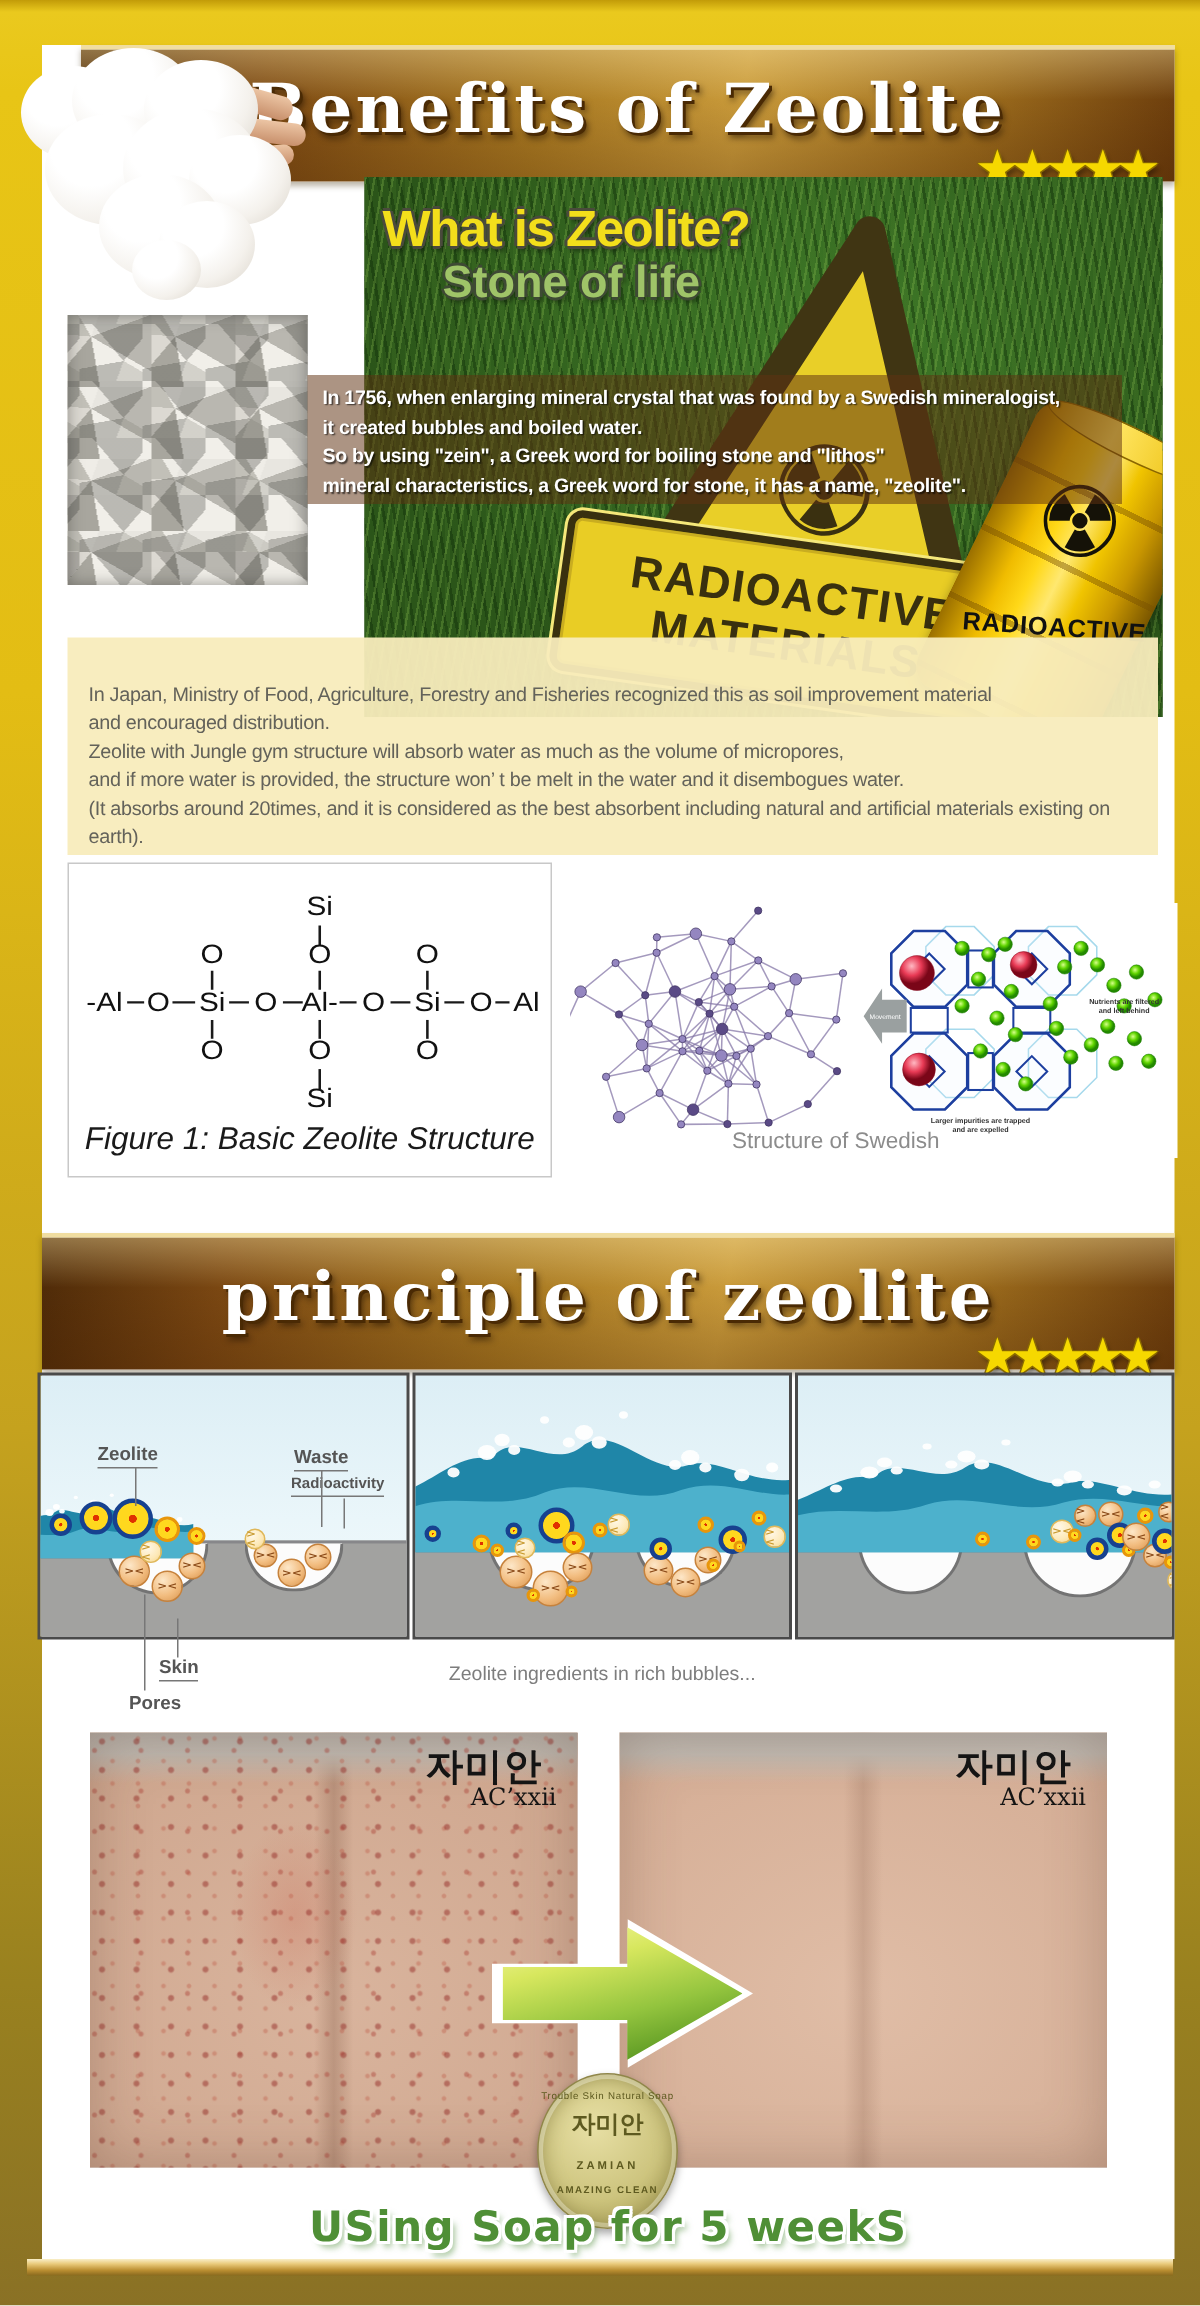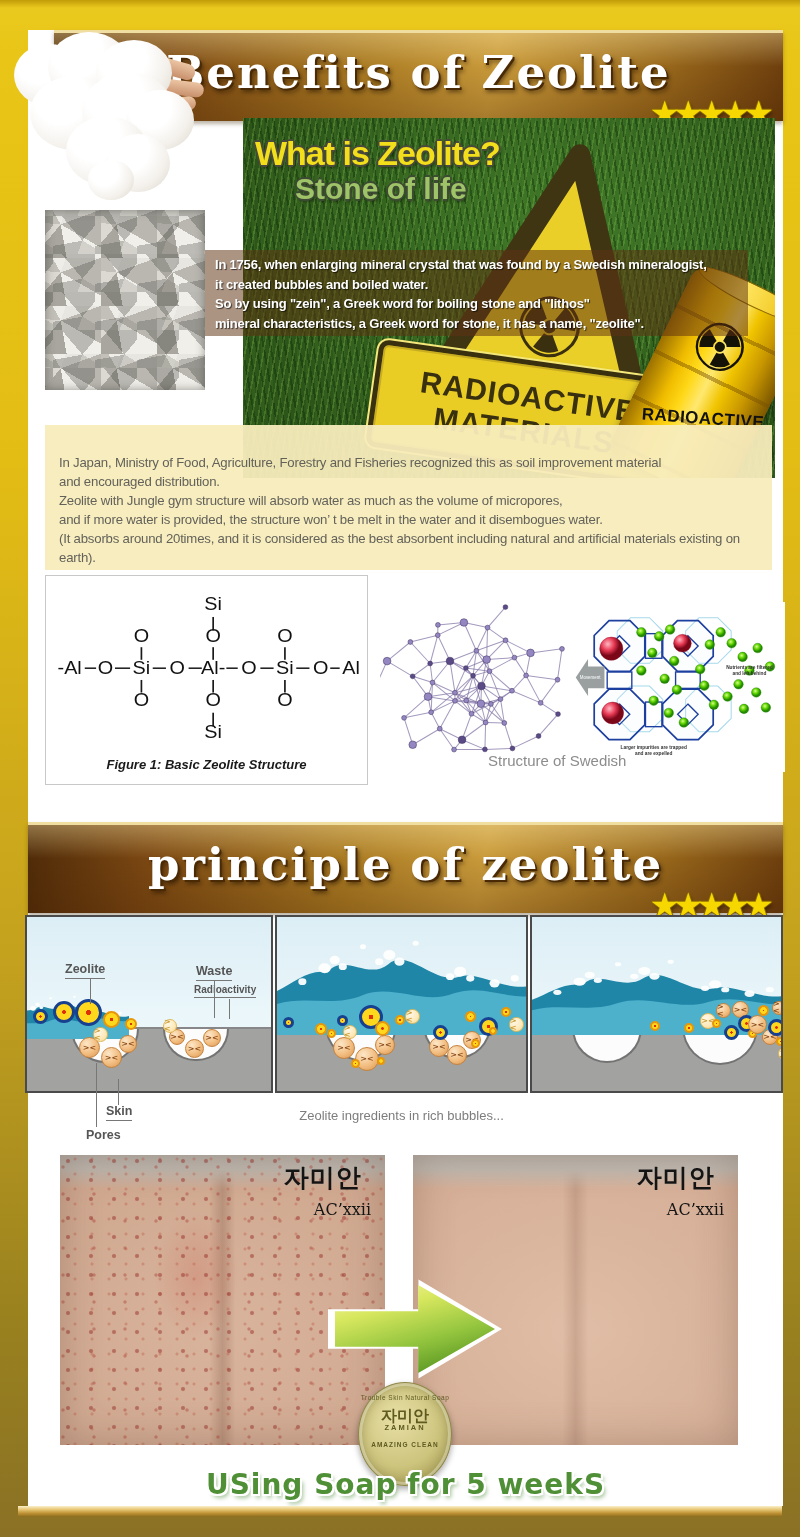--- a/index.html
+++ b/index.html
@@ -67,21 +67,21 @@
       conic-gradient(from 200deg at 70% 65%,rgba(90,90,84,.35) 0 60deg,transparent 0 120deg,rgba(60,60,55,.3) 0 200deg,transparent 0 280deg,rgba(120,120,110,.25) 0 360deg) 8px 6px/42px 38px,
       conic-gradient(from 20deg at 28% 30%,#e8e6e0 0 50deg,#b9b7b0 0 100deg,#f1efe9 0 150deg,#a8a69e 0 200deg,#dcd9d2 0 255deg,#c2c0b8 0 310deg,#efede7 0 360deg) 0 0/56px 48px,
       linear-gradient(#d8d6cf,#cfcdc6);
     box-shadow:inset 0 0 10px rgba(60,60,55,.5)}
   .infobox{position:absolute;left:17px;top:395px;width:727px;height:145px;box-sizing:border-box;padding:9px 14px;
     background:rgba(248,236,188,.95);color:#63625a;font-size:13.2px;line-height:19px;letter-spacing:-.2px;white-space:pre-line}
   .infobox .ip+.ip{margin-top:13px}
   
   .figbox{position:absolute;left:17px;top:545px;width:323px;height:210px;background:#fff;border:1px solid #c8c8c8;box-sizing:border-box}
   .figbox svg{position:absolute;left:1px;top:4px}
-  .figcap{position:absolute;left:0;bottom:12px;width:100%;text-align:center;font-weight:bold;font-style:italic;font-size:13px;color:#1a1a1a}
+  .figcap{position:absolute;left:0;bottom:12px;width:100%;text-align:center;font-weight:normal;font-style:italic;font-size:21px;color:#1a1a1a}
   .mol{position:absolute;left:352px;top:556px;width:192px;height:204px}
   .cagebox{position:absolute;left:545px;top:572px;width:212px;height:170px;background:#fff}
   .structcap{position:absolute;left:460px;top:722px;font-size:15px;color:#8c8c8c}
   
   .panels{position:absolute;left:0;top:885px;width:667px;height:250px}
   .panel{position:absolute;top:0;height:178px;border:2px solid #4a4a4a;box-sizing:border-box;overflow:hidden;
     background:linear-gradient(180deg,#dceef5 0%,#eaf6fa 55%,#f5fafc 100%)}
   .p1{left:-3px;width:248px}.p2{left:247px;width:253px}.p3{left:502px;width:253px}
   .skinb{position:absolute;left:-2px;right:-2px;bottom:-2px;background:#a2a2a0;border-top:2px solid #87878a}
   .p1 .skinb{height:64px}.p2 .skinb,.p3 .skinb{height:68px}
@@ -108,33 +108,33 @@
       radial-gradient(ellipse 60px 90px at 42% 42%,rgba(200,100,80,.28),transparent 70%),
       linear-gradient(180deg,#b9b3ab 0,#bfb8af 14px,rgba(0,0,0,0) 34px),
       linear-gradient(90deg,rgba(120,85,65,0) 46%,rgba(130,90,70,.32) 50%,rgba(0,0,0,0) 54%),
       radial-gradient(ellipse 130% 120% at 50% 60%,#d9b49d 0%,#cfa78f 55%,#b68f77 85%,#a07c66 100%)}
   .after{left:385px;background:
       linear-gradient(180deg,#bcb6ae 0,#c2bbb2 14px,rgba(0,0,0,0) 34px),
       linear-gradient(90deg,rgba(120,85,65,0) 46%,rgba(140,100,80,.25) 50%,rgba(0,0,0,0) 54%),
       radial-gradient(ellipse 130% 120% at 50% 60%,#e0bda6 0%,#d5ae96 55%,#bd977f 85%,#a8836c 100%)}
   .brand{position:absolute;top:10px;right:14px;text-align:left;color:#141414}
   .brand-kr{font:bold 25px/1 "DejaVu Sans",sans-serif;letter-spacing:1px}
-  .brand-sub{font:16px/1 "DejaVu Serif",serif;margin-top:12px;padding-left:30px}
+  .brand-sub{font:16px/1 "DejaVu Serif",serif;margin-top:0;padding-left:30px}
   .arrow-rim{position:absolute;left:300px;top:1244px;width:174px;height:110px;background:#fff;
     clip-path:polygon(0 32%,52% 32%,52% 5%,100% 50%,52% 95%,52% 68%,0 68%);filter:drop-shadow(3px 4px 3px rgba(0,0,0,.3))}
   .arrow{position:absolute;left:307px;top:1250px;width:160px;height:98px;
     background:linear-gradient(165deg,#f2f59a 8%,#d7e75e 30%,#93c43e 60%,#4f8f1d 90%);
     clip-path:polygon(0 32%,52% 32%,52% 5%,100% 50%,52% 95%,52% 68%,0 68%)}
   .seal{position:absolute;left:330px;top:1352px;width:92px;height:102px;border-radius:50%;
     background:radial-gradient(circle at 40% 35%,#e7dfa4,#cdc47e 55%,#a79d52 92%);
     border:1px solid #8f864a;box-shadow:0 3px 6px rgba(0,0,0,.35),inset 0 0 0 3px rgba(255,255,240,.35),inset 0 0 14px #8f864a;
     text-align:center;color:#5e5a20}
   .seal-top{font-size:6.5px;margin-top:11px;letter-spacing:.5px}
   .seal-name{font:bold 16px/1 "DejaVu Sans",sans-serif;margin-top:7px}
-  .seal-en{font:bold 7.5px/1 "Liberation Sans",sans-serif;letter-spacing:2px;margin-top:0}
+  .seal-en{font:bold 7.5px/1 "Liberation Sans",sans-serif;letter-spacing:2px;margin-top:16px}
   .seal-bot{font:bold 6.5px/1 "Liberation Sans",sans-serif;letter-spacing:1px;margin-top:10px}
   .soapcap{position:absolute;left:0;top:1441px;width:755px;text-align:center;
     font:bold 28px/1 "DejaVu Sans",sans-serif;color:#4f8f36;letter-spacing:1px;
     text-shadow:2px 0 0 #fff,-2px 0 0 #fff,0 2px 0 #fff,0 -2px 0 #fff,2px 2px 0 #fff,-2px -2px 0 #fff,-2px 2px 0 #fff,2px -2px 0 #fff,3px 4px 4px rgba(80,140,60,.55)}
   .goldbar{position:absolute;left:18px;top:1506px;width:764px;height:11px;
     background:linear-gradient(180deg,#f9efc8 0,#e9ca7a 30%,#bb8f32 68%,#8a6a1e 100%)}
 </style>
 </head>
 <body>
 

